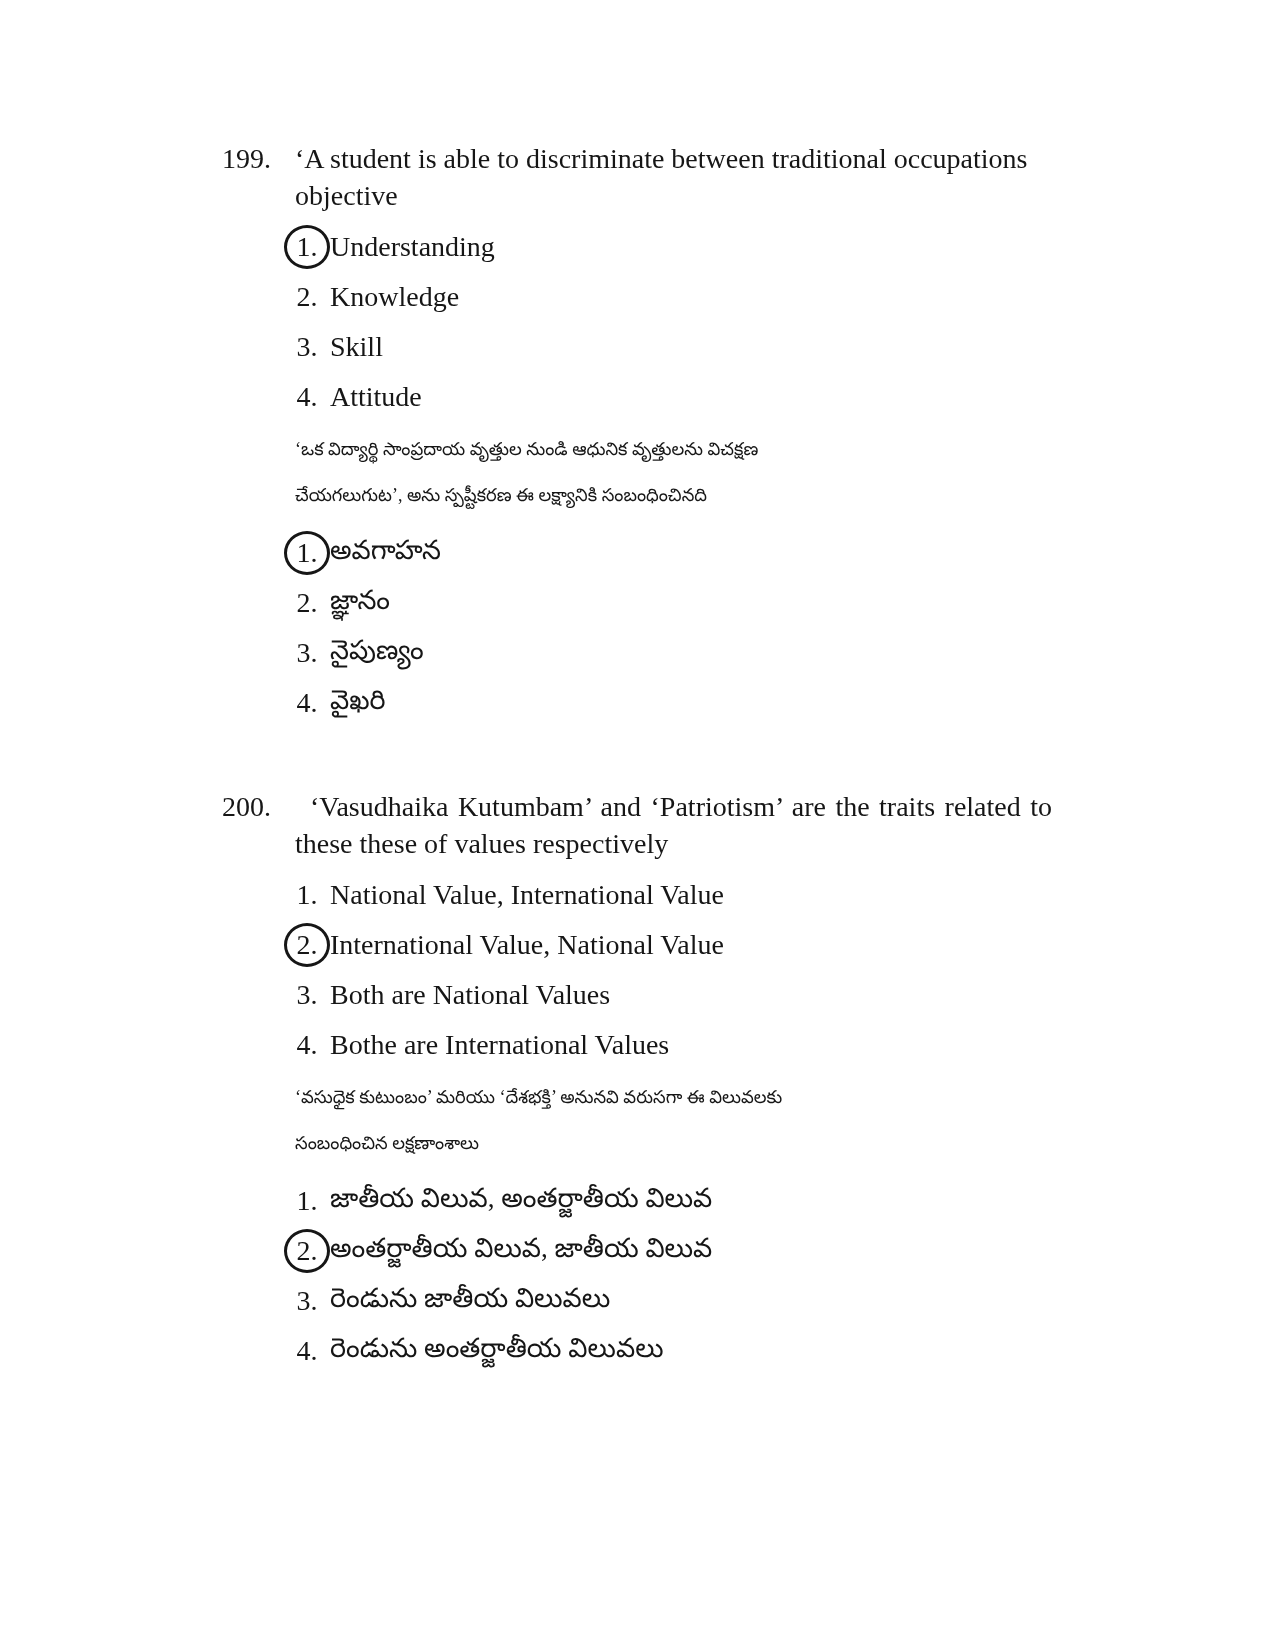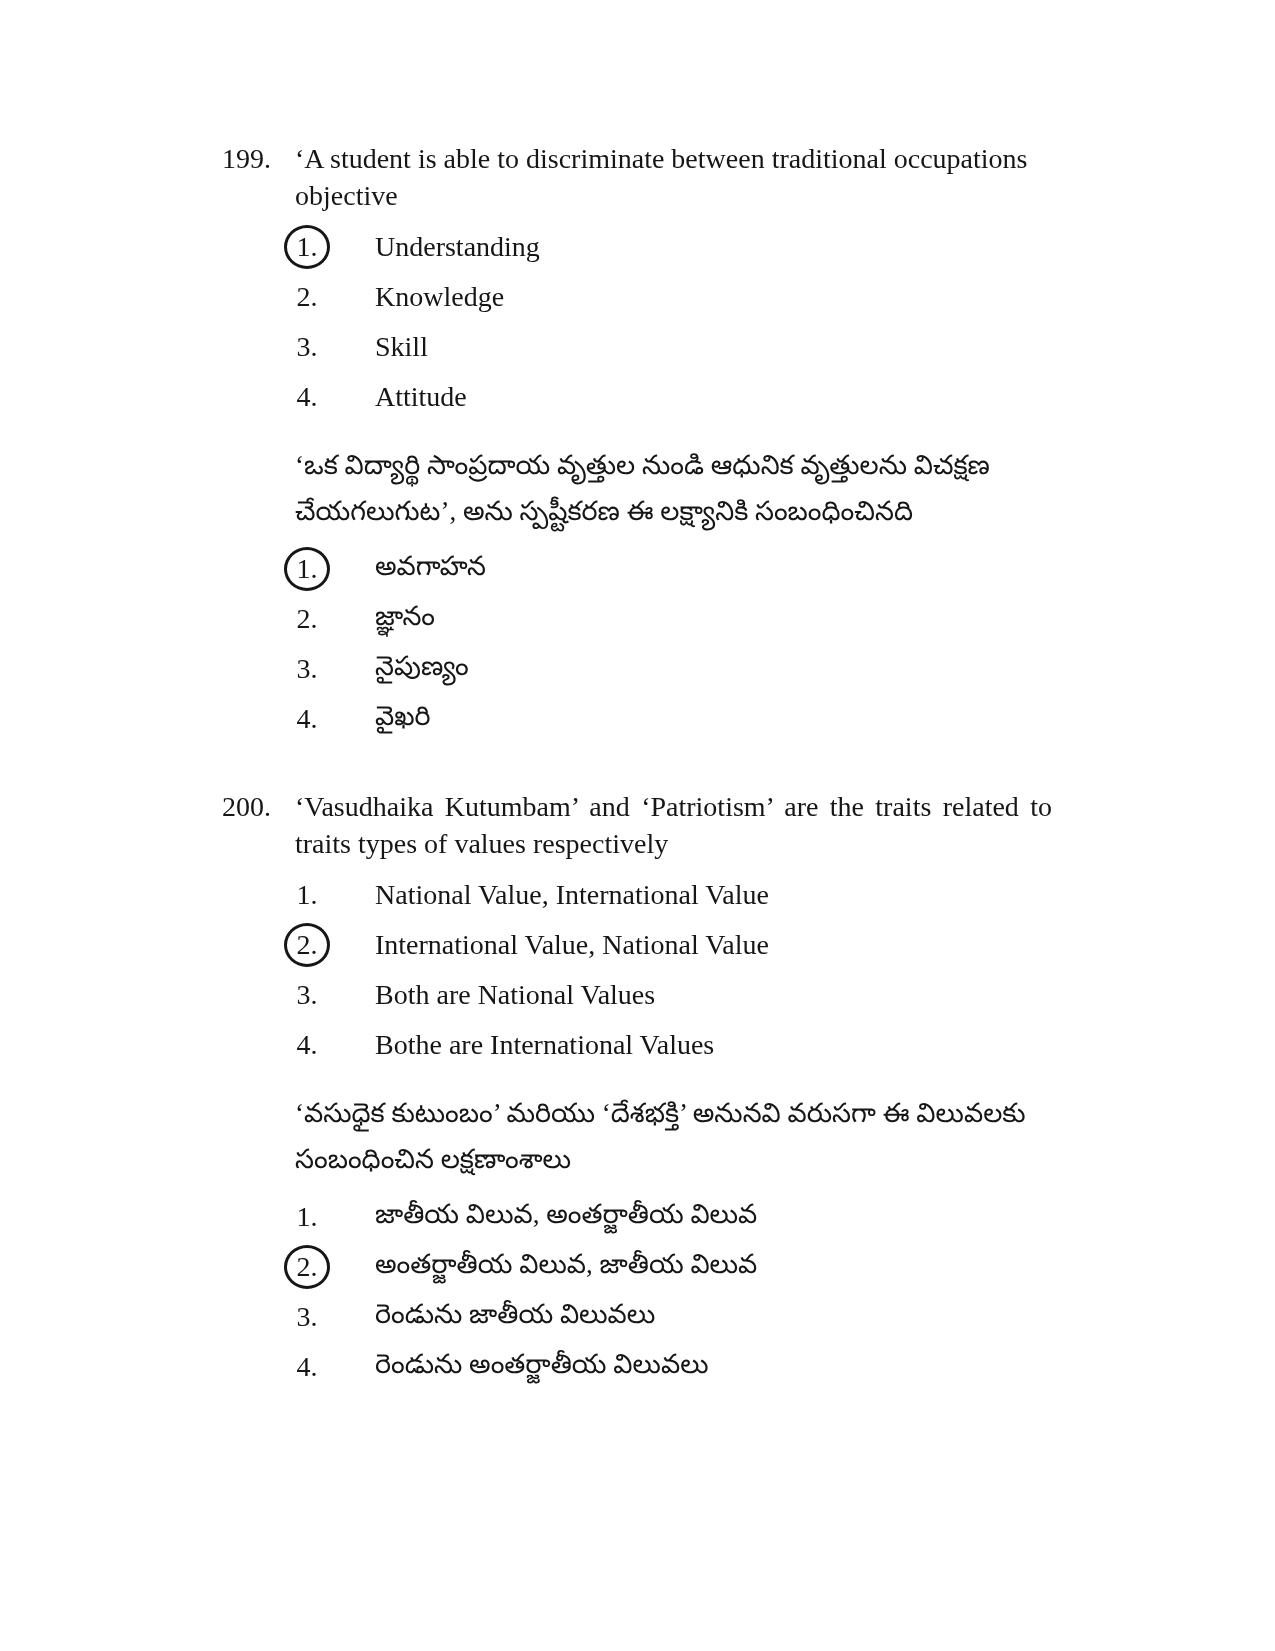--- a/index.html
+++ b/index.html
@@ -36,26 +36,27 @@
     font-size: 28px;
     line-height: 37px;
     font-family: Liberation Serif, serif;
   }
   .q-line { white-space: nowrap; }
   
   #q200 .en .q-line:first-child {
     white-space: normal;
     text-align: justify;
     text-align-last: justify;
+    margin-left: 15px;
   }
 
   .q-lines.te {
     margin-left: 73px;
-    margin-top: 20px;
-    font-size: 27px;
+    margin-top: 4px;
+    font-size: 18px;
     line-height: 46px;
     width: 757px;
   }
 
   .opts { margin-top: 8px; }
   .opts.te-opts { margin-top: 10px; }
   .opt-row {
     display: flex;
     align-items: center;
     height: 50px;
@@ -70,21 +71,20 @@
     justify-content: center;
     font-size: 28px;
     box-sizing: border-box;
     border: 3px solid transparent;
     border-radius: 50%;
   }
   .opt-num.circled {
     border-color: #161616;
   }
   .opt-label {
-    margin-left: 45px;
     font-size: 27px;
     white-space: nowrap;
   }
   .en-label { font-size: 28px; }
 </style>
 </head>
 <body>
 
 <div class="page">
 
@@ -139,21 +139,21 @@
         <div class="opt-label">వైఖరి</div>
       </div>
     </div>
   </section>
 
   <section class="question" id="q200">
     <div class="q-row">
       <div class="q-num">200.</div>
       <div class="q-lines en">
         <div class="q-line">‘Vasudhaika Kutumbam’ and ‘Patriotism’ are the traits related to</div>
-        <div class="q-line">traits types of values respectively</div>
+        <div class="q-line">these these of values respectively</div>
       </div>
     </div>
 
     <div class="opts">
       <div class="opt-row">
         <div class="opt-num">1.</div>
         <div class="opt-label en-label">National Value, International Value</div>
       </div>
       <div class="opt-row">
         <div class="opt-num circled">2.</div>

